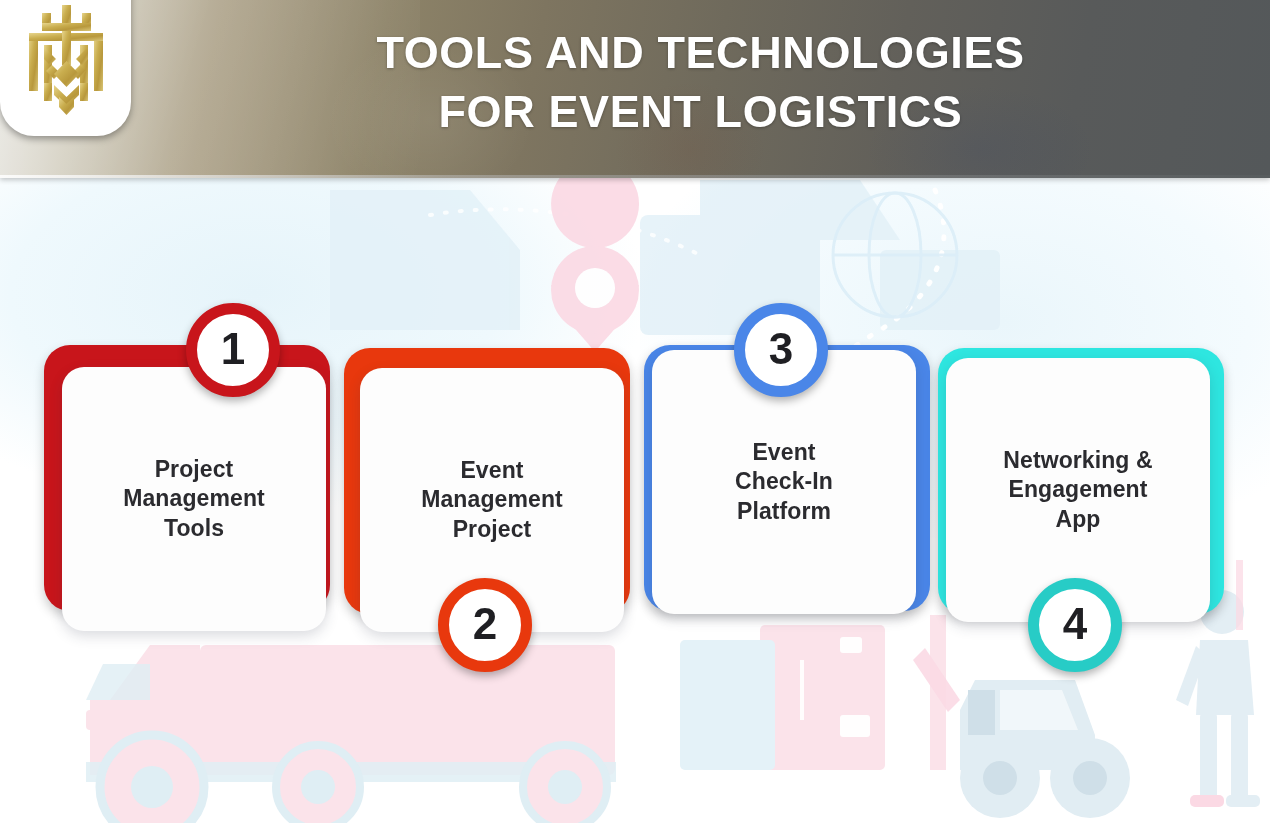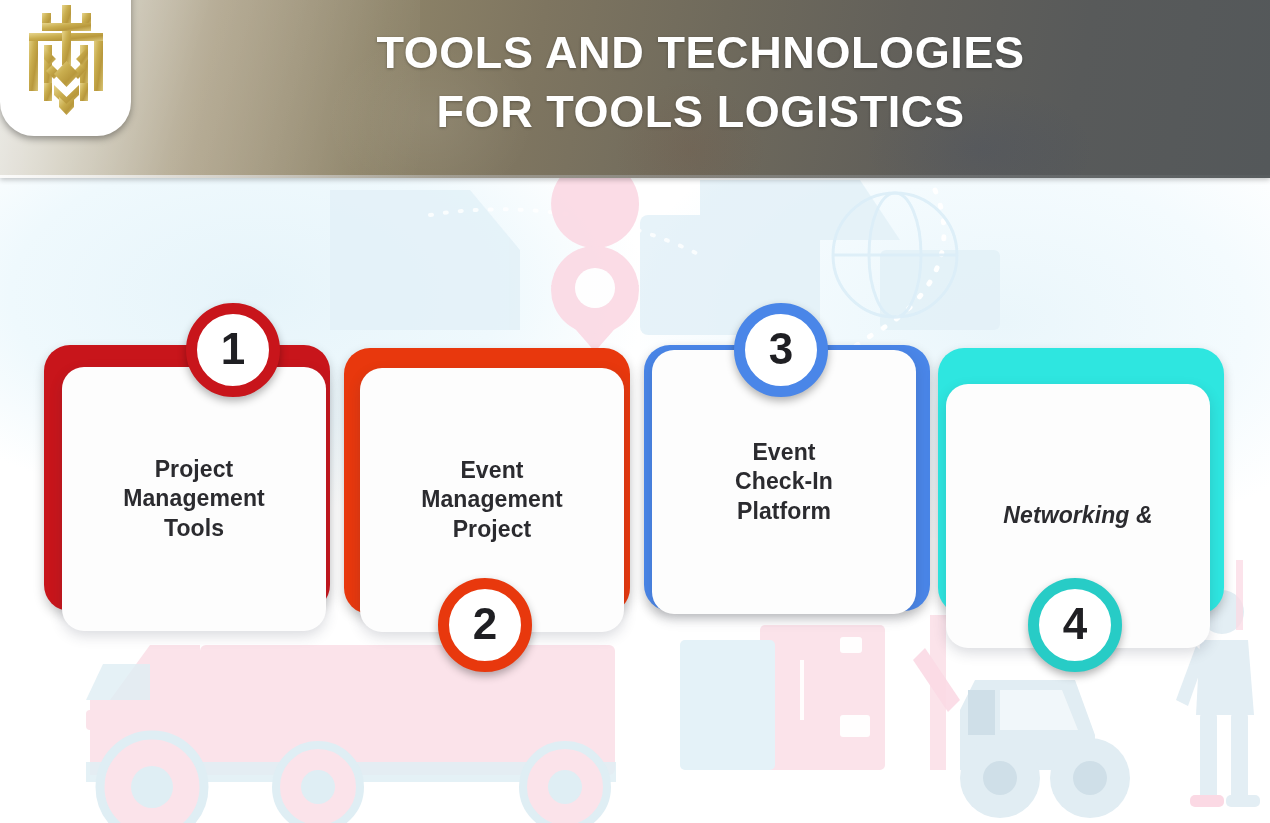--- a/index.html
+++ b/index.html
@@ -171,21 +171,21 @@
 
   
   #unit-3 { left:630px; }
   #unit-3 .accent   { left:14px; top:167px; }
   #unit-3 .card-face{ left:22px; top:172px; }
   #unit-3 .badge    { left:104px; top:125px; }
 
   
   #unit-4 { left:928px; }
   #unit-4 .accent   { left:10px; top:170px; }
-  #unit-4 .card-face{ left:18px; top:206px;font-style:italic; }
+  #unit-4 .card-face{ left:18px; top:180px; }
   #unit-4 .badge    { left:100px; top:400px; }
 </style>
 </head>
 <body>
 
 <div id="stage">
 
   <div class="bg-wash-left"></div>
   <div class="bg-wash-right"></div>
 
@@ -330,21 +330,21 @@
           <path d="M39 94 L46.5 101 L54 94 L54 104 L46.5 112 L39 104 Z"></path>
           <rect x="24" y="80" width="8" height="18"></rect>
           <rect x="60" y="80" width="8" height="18"></rect>
         </g>
       </svg>
     </span>
   </div>
 
   <div id="title-wrap">
     <div class="title-line">TOOLS AND TECHNOLOGIES</div>
-    <div class="title-line">FOR TOOLS LOGISTICS</div>
+    <div class="title-line">FOR EVENT LOGISTICS</div>
   </div>
 
   <div id="cards">
 
     <div class="card-unit" id="unit-1">
       <div class="accent" style="background: rgb(200, 21, 27); box-shadow: rgba(0, 0, 0, 0.22) 0px 5px 11px;"></div>
       <div class="card-face">
         <div class="card-label">
           <div>Project</div>
           <div>Management</div>
@@ -382,20 +382,22 @@
       <div class="badge" style="border: 11px solid rgb(74, 134, 232);">
         <span class="badge-num">3</span>
       </div>
     </div>
 
     <div class="card-unit" id="unit-4">
       <div class="accent" style="background: rgb(46, 230, 224); box-shadow: rgba(0, 0, 0, 0.22) 0px 5px 11px;"></div>
       <div class="card-face">
         <div class="card-label">
           <div>Networking  &amp;</div>
+          <div>Engagement</div>
+          <div>App</div>
         </div>
       </div>
       <div class="badge" style="border: 11px solid rgb(39, 204, 198);">
         <span class="badge-num">4</span>
       </div>
     </div>
 
   </div>
 </div>
 

